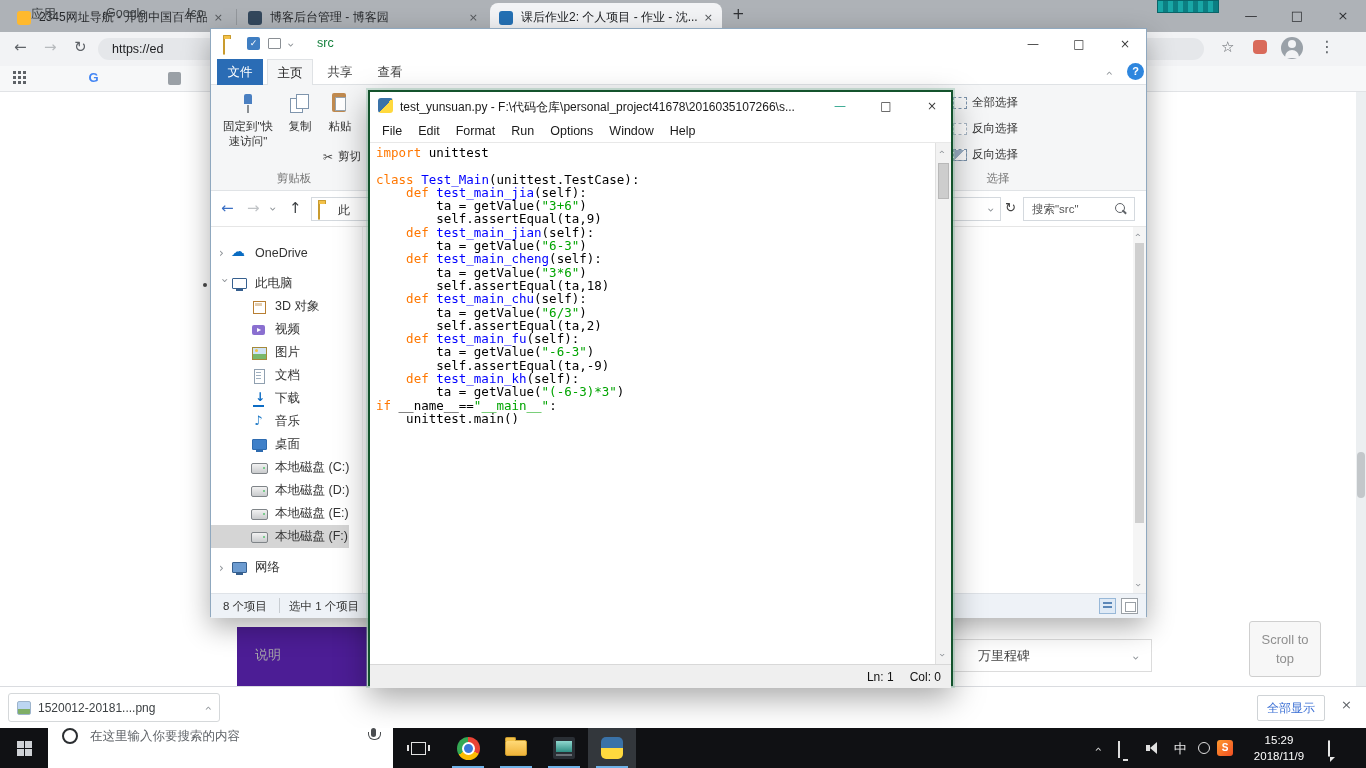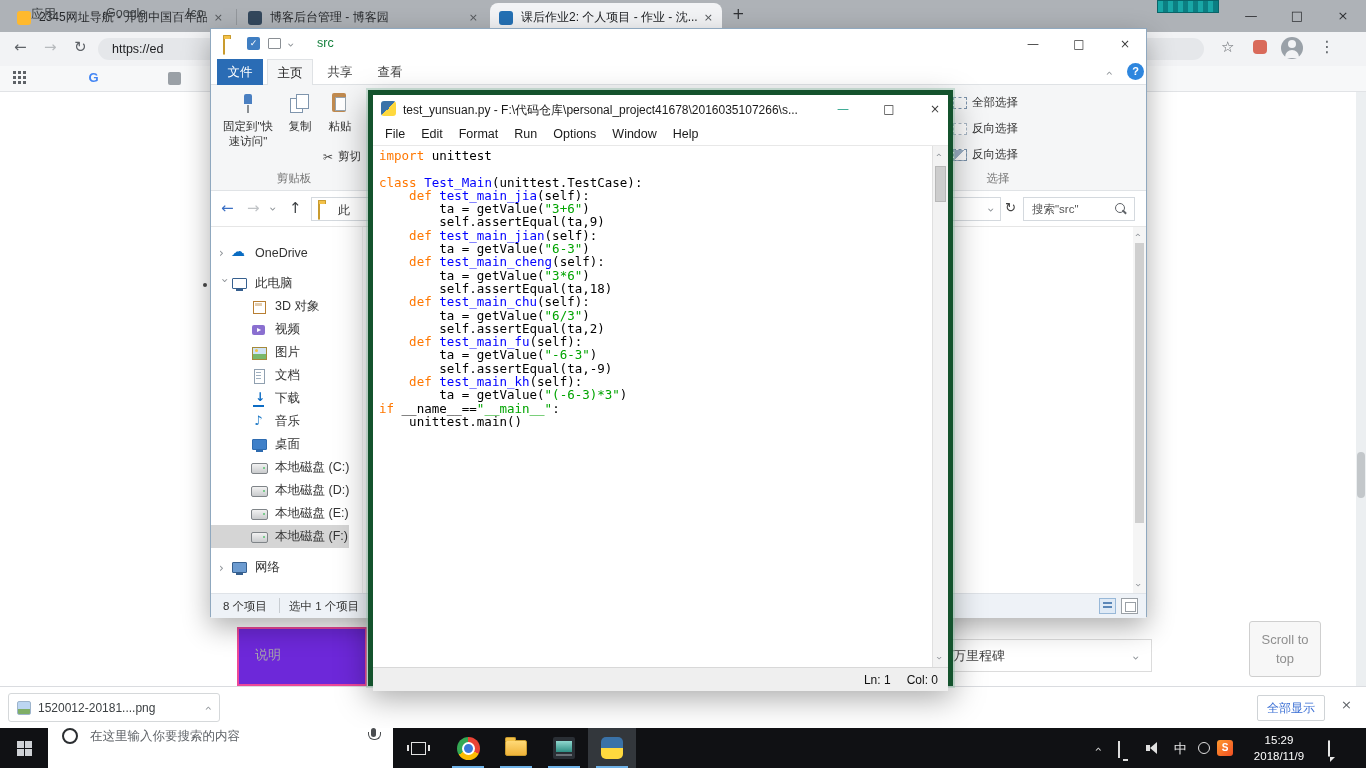--- a/index.html
+++ b/index.html
@@ -40,23 +40,23 @@
   #bookmarks{left:0;top:66px;width:1366px;height:26px;background:#f7f8f9;border-bottom:1px solid #e1e3e6}
   .bm-label{position:absolute;top:6px;font-size:12.5px;color:#3c4043}
   #appsgrid{left:13px;top:71px;width:13px;height:13px;position:absolute}
   #appsgrid::before{content:"";position:absolute;width:3px;height:3px;background:#5f6368;
     box-shadow:5px 0 0 #5f6368,10px 0 0 #5f6368,0 5px 0 #5f6368,5px 5px 0 #5f6368,10px 5px 0 #5f6368,0 10px 0 #5f6368,5px 10px 0 #5f6368,10px 10px 0 #5f6368}
   #gfav{left:86px;top:70px;width:15px;height:15px;font-weight:bold;font-size:13px;color:#4285f4;text-align:center}
   #icofav{left:168px;top:72px;width:13px;height:13px;background:#9aa0a6;border-radius:2px}
 
   #page{left:0;top:92px;width:1366px;height:594px;background:#fff}
   #pg-bullet{left:203px;top:191px;width:4px;height:4px;border-radius:50%;background:#4a4a4a}
-  #notebox{left:237px;top:535px;width:130px;height:59px;border:2px solid #ec4899;background:#6d28d9}
+  #notebox{left:237px;top:535px;width:130px;height:59px;border:2px solid #4c1d95;background:#4c1d95}
   #notebox .lab{position:absolute;left:16px;top:17px;color:#a9a9a9;font-size:13px}
-  #milestone{left:952px;top:547px;width:200px;height:33px;border:1px solid #dcdcdc;background:#fff;line-height:31px;padding-left:0;font-size:13px;color:#444}
+  #milestone{left:952px;top:547px;width:200px;height:33px;border:1px solid #dcdcdc;background:#fff;line-height:31px;padding-left:25px;font-size:13px;color:#444}
   #milestone .chev{position:absolute;right:12px;top:12px}
   #scrolltop{left:1249px;top:529px;width:72px;height:56px;background:#f7f7f7;border:1px solid #cfcfcf;border-radius:3px;text-align:center;padding-top:9px;font-size:13px;color:#8f8f8f;line-height:1.45}
   #pg-scroll{left:1356px;top:0;width:10px;height:594px;background:#eceff1}
   #pg-thumb{left:1357px;top:360px;width:8px;height:46px;background:#c3c7ca;border-radius:4px}
 
   #shelf{left:0;top:686px;width:1366px;height:42px;background:#fff;border-top:1px solid #dadce0}
   #dlchip{left:8px;top:6px;width:212px;height:29px;border:1px solid #d5d8da;border-radius:3px;display:flex;align-items:center;padding:0 8px}
   .dlico{width:14px;height:14px;border-radius:2px;background:linear-gradient(180deg,#bcd6f2 55%,#7fae67 55%);border:1px solid #9db4cc;flex:none}
   #dlname{margin-left:7px;flex:1;font-size:12px;color:#3c4043;white-space:nowrap;overflow:hidden}
   #showall{left:1257px;top:8px;width:68px;height:26px;border:1px solid #cfd3d6;border-radius:2px;text-align:center;line-height:24px;font-size:12px;color:#3b6fd4}
@@ -135,21 +135,21 @@
   .ic-picture::after{content:"";position:absolute;left:4px;top:4px;width:3px;height:3px;border-radius:50%;background:#f5c53a}
   .ic-document::before{content:"";position:absolute;left:3px;top:1px;width:9px;height:13px;background:#fff;border:1px solid #90a0b0}
   .ic-document::after{content:"";position:absolute;left:5px;top:4px;width:5px;height:7px;background:repeating-linear-gradient(180deg,#9fb0c0 0 1px,transparent 1px 3px)}
   .ic-download::before{content:"↓";position:absolute;left:4px;top:-1px;color:#0c6cc4;font-weight:bold;font-size:12px;font-family:"DejaVu Sans",sans-serif}
   .ic-download::after{content:"";position:absolute;left:2px;bottom:0;width:11px;height:2px;background:#0c6cc4}
   .ic-music::before{content:"♪";position:absolute;left:3px;top:-1px;color:#1f7ac7;font-size:13px;font-family:"DejaVu Sans",sans-serif}
   .ic-disk::before{content:"";position:absolute;left:0;top:3px;width:15px;height:9px;border:1px solid #7f8488;border-radius:2px;background:linear-gradient(180deg,#f2f2f2,#c9cbcd)}
   .ic-disk::after{content:"";position:absolute;right:3px;top:7px;width:2px;height:2px;border-radius:50%;background:#58c472}
 
   
-  #idle{left:368px;top:90px;width:585px;height:596px;background:#fff;border:5px solid #14532d;
+  #idle{left:368px;top:90px;width:585px;height:596px;background:#fff;border:2px solid #14532d;
     box-shadow:0 0 0 2px rgba(140,190,165,.4),0 12px 30px rgba(0,0,0,.35);z-index:20}
   #idle-title{position:absolute;left:0;top:0;width:100%;height:28px;background:#fff}
   .pyicosm{width:15px;height:15px;border-radius:3px;background:linear-gradient(135deg,#3a72a8 50%,#ffd93e 50%)}
   .idle-wc{position:absolute;top:0;width:46px;height:28px;display:flex;align-items:center;justify-content:center;font-size:12px;color:#3c3c3c;font-family:"DejaVu Sans",sans-serif}
   #idle-menubar{position:absolute;left:0;top:28px;width:100%;height:23px;background:#fff;border-bottom:1px solid #e8e8e8;display:flex;align-items:center;padding-left:4px}
   .menu-item{padding:2px 8px;font-size:12.5px;color:#1a1a1a}
   #idle-editor{position:absolute;left:0;top:51px;width:100%;height:521px;background:#fff;padding:3px 20px 0 6px;overflow:hidden}
   .code-line{font-family:"DejaVu Sans Mono","Liberation Mono",monospace;font-size:12.5px;line-height:13.3px;white-space:pre}
   .tk-k{color:#ff7700}.tk-d{color:#0000ff}.tk-s{color:#00a400}.tk-p{color:#000}
   #idle-scroll{position:absolute;right:0;top:51px;width:16px;height:521px;background:#f2f2f2;border-left:1px solid #e0e0e0}

